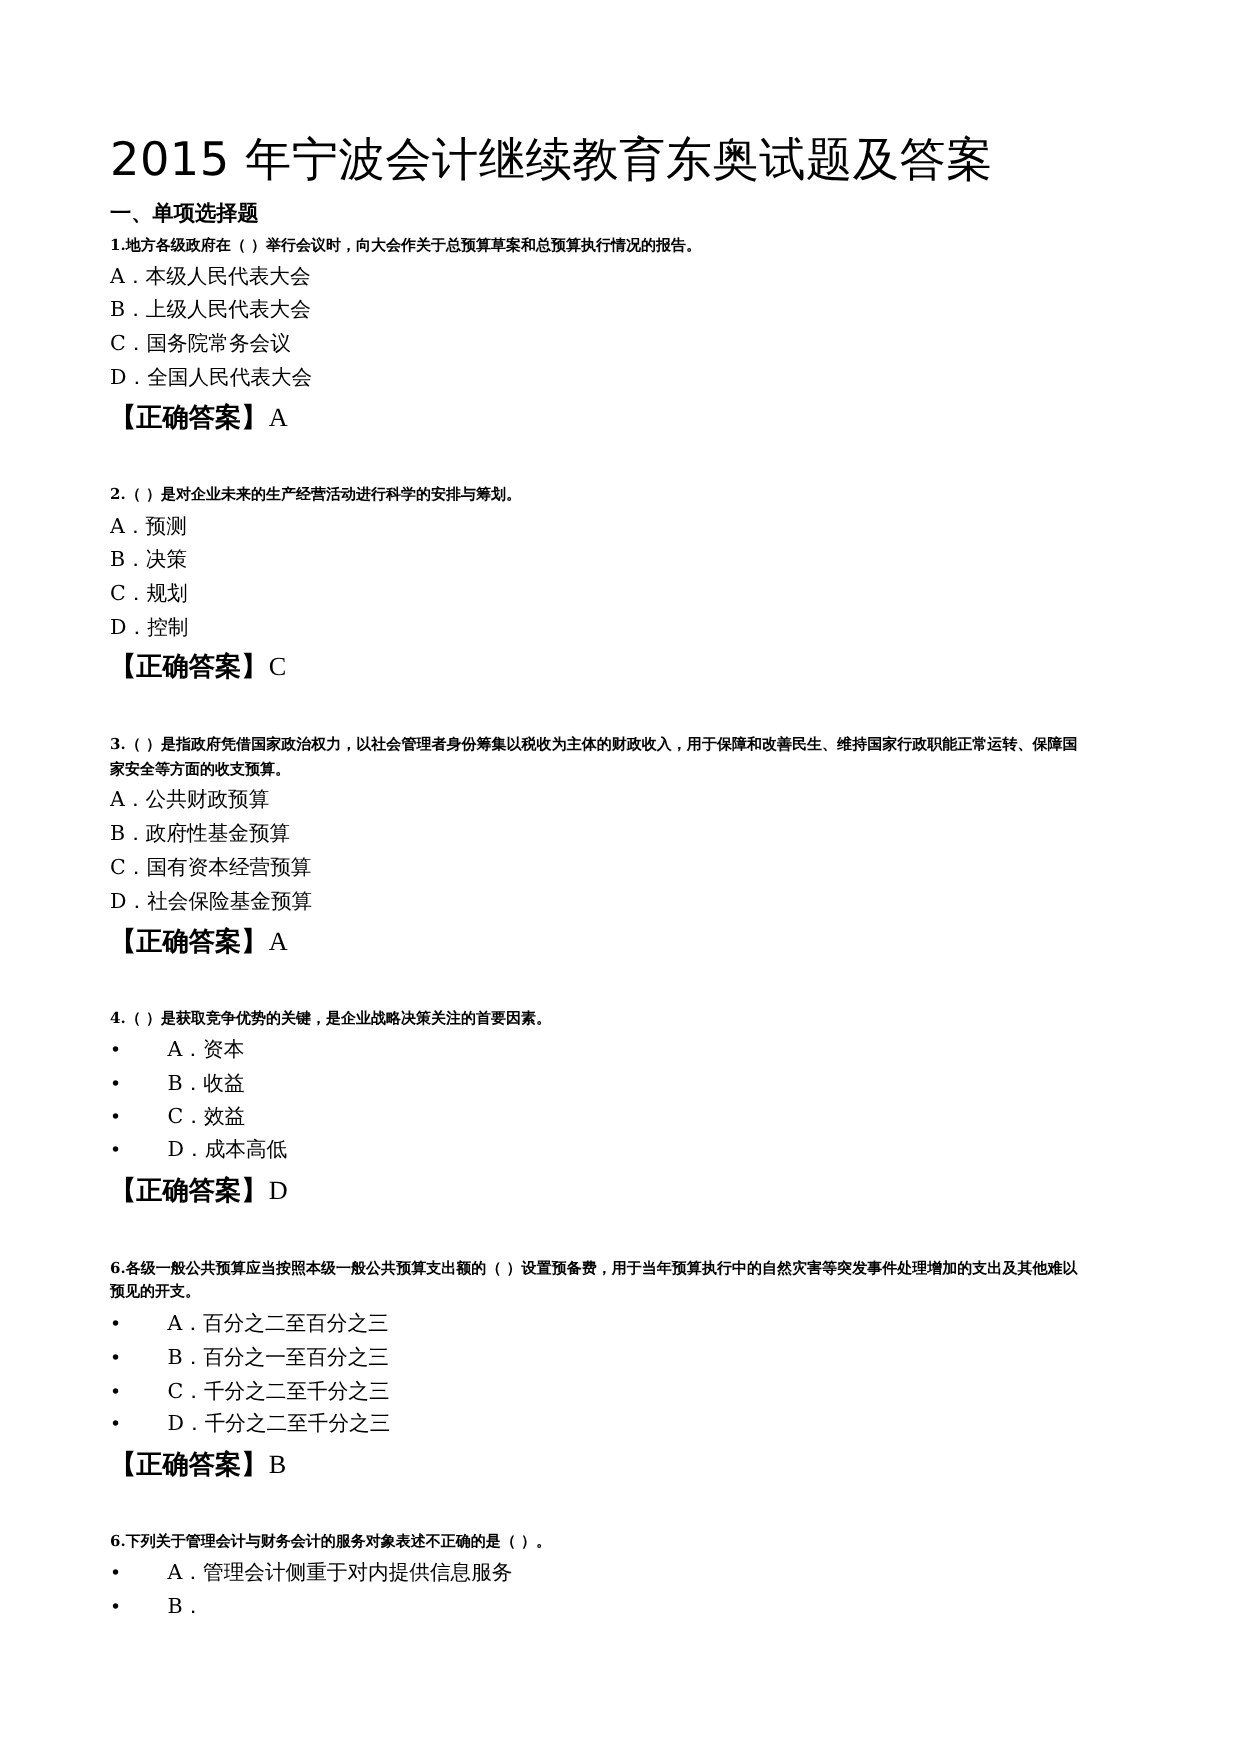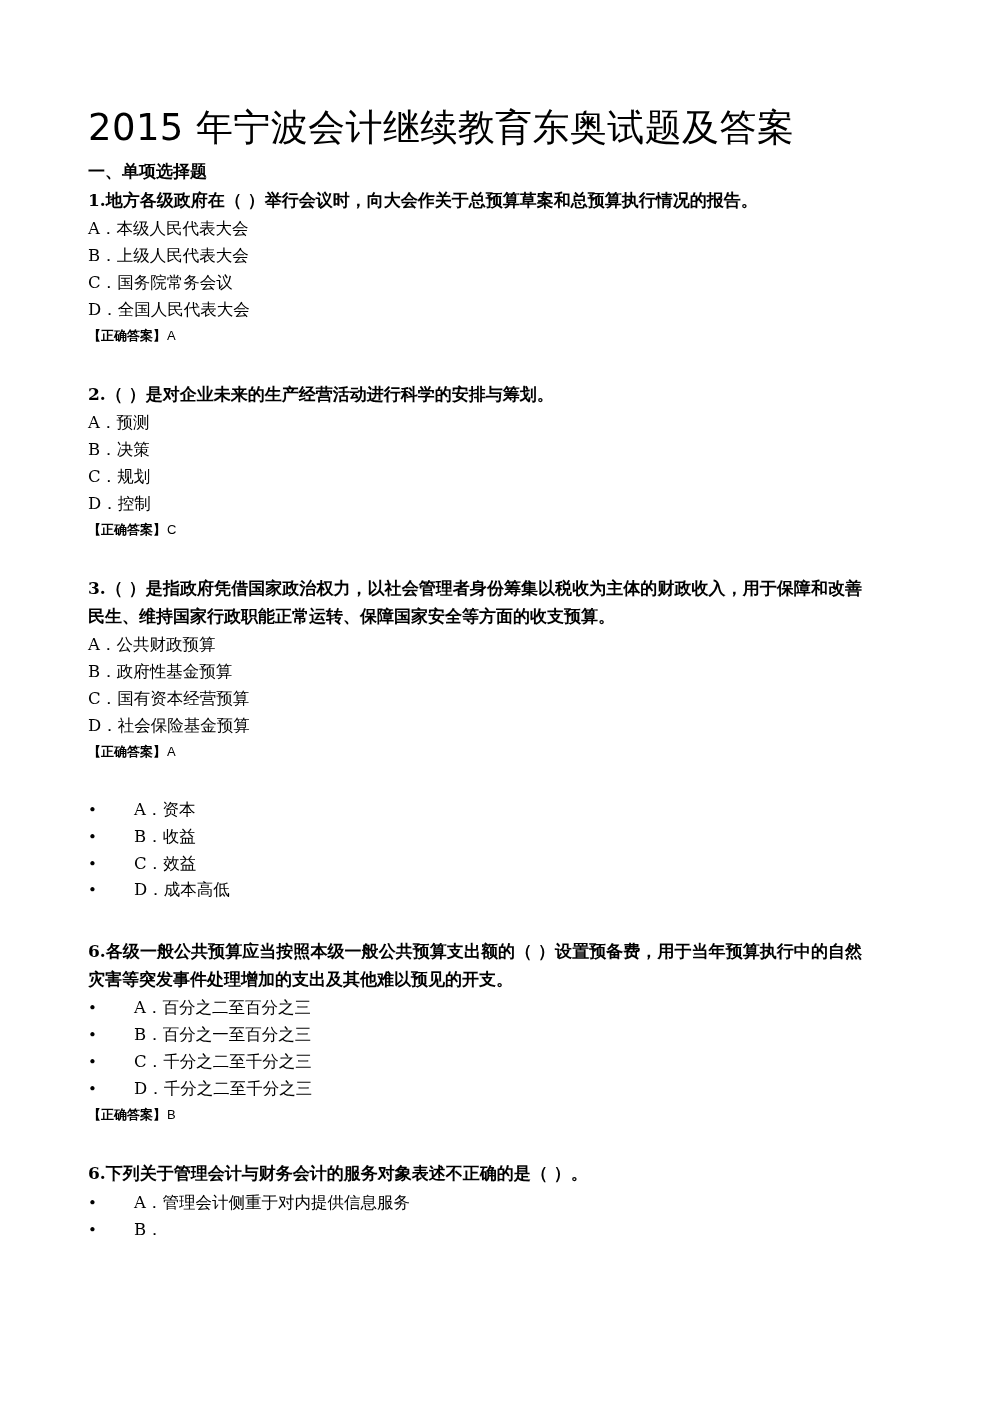--- a/index.html
+++ b/index.html
@@ -41,21 +41,21 @@
   }
   .question-block {
     margin: 0 0 34px 0;
   }
   .question-block.tight {
     margin-bottom: 30px;
   }
   .q-stem {
     font-family: "DejaVu Serif", serif;
     font-weight: bold;
-    font-size: 17px;
+    font-size: 12px;
     line-height: 1.62;
     text-align: justify;
     margin: 0 0 2px 0;
   }
   .opt-list {
     list-style: none;
     margin: 0;
     padding: 0;
   }
   .opt-list.bulleted {
@@ -82,22 +82,22 @@
     flex: 0 0 0;
   }
   .opt-label {
     display: inline-block;
     white-space: pre;
   }
   .opt-text {
     display: inline-block;
   }
   .answer-line {
-    font-family: Liberation Sans, sans-serif;
-    font-size: 13px;
+    font-family: Liberation Serif, serif;
+    font-size: 21px;
     line-height: 1.7;
     margin: 0;
     padding-top: 1px;
   }
   .answer-tag {
     font-weight: bold;
   }
   .answer-value {
     font-weight: normal;
     padding-left: 1px;
@@ -185,20 +185,21 @@
           </li>
           <li class="opt-item">
             <span class="opt-bullet empty"></span>
             <span class="opt-label">D．</span>
             <span class="opt-text">社会保险基金预算</span>
           </li>
         </ul>
         <p class="answer-line"><span class="answer-tag">【正确答案】</span><span class="answer-value">A</span></p>
       </div>
       <div class="question-block">
+        <p class="q-stem">4.（ ）是获取竞争优势的关键，是企业战略决策关注的首要因素。</p>
         <ul class="opt-list bulleted">
           <li class="opt-item">
             <span class="opt-bullet">•</span>
             <span class="opt-label">A．</span>
             <span class="opt-text">资本</span>
           </li>
           <li class="opt-item">
             <span class="opt-bullet">•</span>
             <span class="opt-label">B．</span>
             <span class="opt-text">收益</span>
@@ -207,20 +208,21 @@
             <span class="opt-bullet">•</span>
             <span class="opt-label">C．</span>
             <span class="opt-text">效益</span>
           </li>
           <li class="opt-item">
             <span class="opt-bullet">•</span>
             <span class="opt-label">D．</span>
             <span class="opt-text">成本高低</span>
           </li>
         </ul>
+        <p class="answer-line"><span class="answer-tag">【正确答案】</span><span class="answer-value">D</span></p>
       </div>
       <div class="question-block">
         <p class="q-stem">6.各级一般公共预算应当按照本级一般公共预算支出额的（ ）设置预备费，用于当年预算执行中的自然灾害等突发事件处理增加的支出及其他难以预见的开支。</p>
         <ul class="opt-list bulleted">
           <li class="opt-item">
             <span class="opt-bullet">•</span>
             <span class="opt-label">A．</span>
             <span class="opt-text">百分之二至百分之三</span>
           </li>
           <li class="opt-item">

